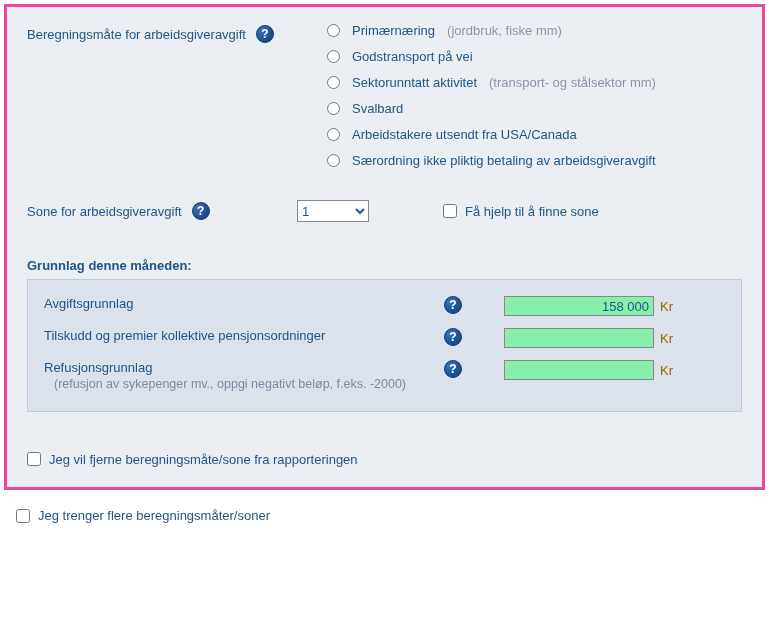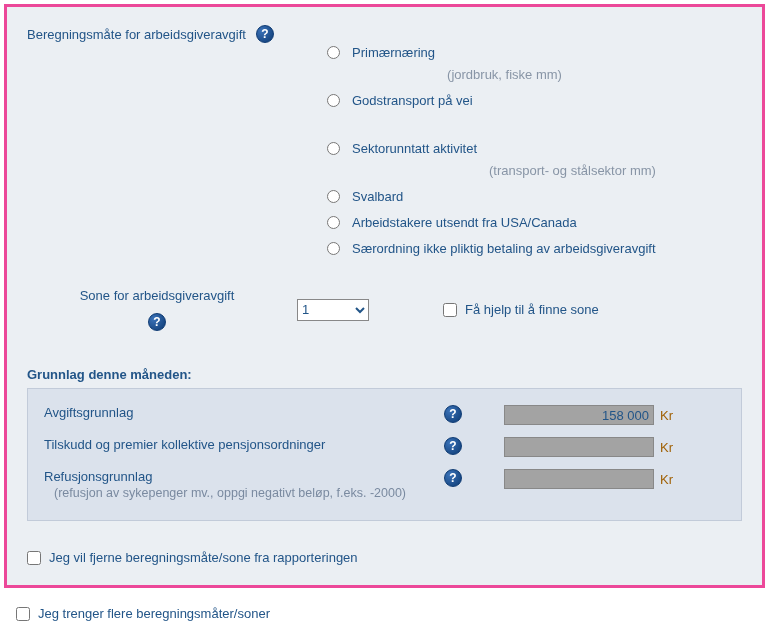--- a/index.html
+++ b/index.html
@@ -55,34 +55,32 @@
     .radio-row {
       display: flex;
       align-items: center;
       gap: 12px;
     }
     .radio-row input[type="radio"] {
       margin: 0;
     }
     .radio-hint {
       color: #8895a6;
-      margin-top: 44px;
     }
     .sone-row {
       display: flex;
       align-items: center;
       margin-top: 32px;
       gap: 10px;
     }
     .sone-label {
       display: flex;
       align-items: center;
       gap: 10px;
       width: 260px;
-      flex-direction: column;
     }
     .sone-select {
       width: 72px;
       height: 22px;
       font-size: 13px;
       color: #225588;
       background: #fff;
       border: 1px solid #888;
     }
     .sone-help-checkbox {
@@ -127,30 +125,29 @@
       gap: 6px;
     }
     .grunnlag-input {
       width: 150px;
       height: 20px;
       border: 1px solid #888;
       text-align: right;
       padding: 1px 4px;
       font-size: 13px;
       color: #225588;
-      background: #a3a3a3;
+      background: #86efac;
     }
     .kr-suffix {
       color: #a16207;
     }
     .remove-check-row {
       display: flex;
-      align-items: center;
       gap: 8px;
-      margin-top: 29px;
+      margin-top: 40px;
     }
     .outside-check-row {
       display: flex;
       align-items: center;
       gap: 8px;
       margin-top: 18px;
       margin-left: 12px;
       color: #225588;
     }
     input[type="checkbox"] {

